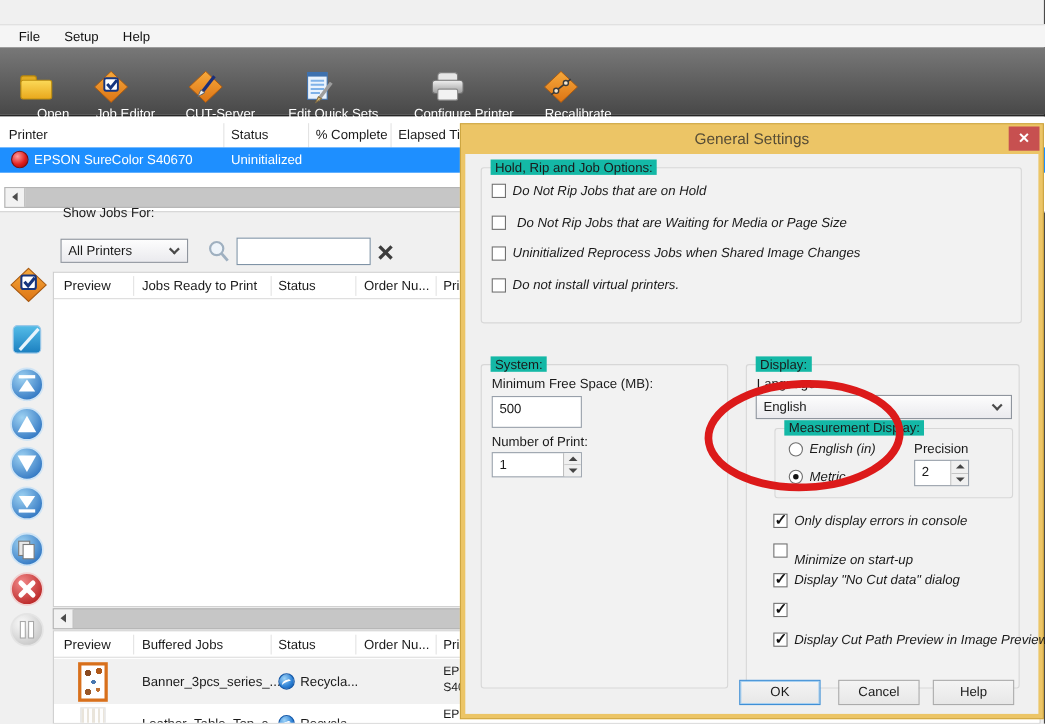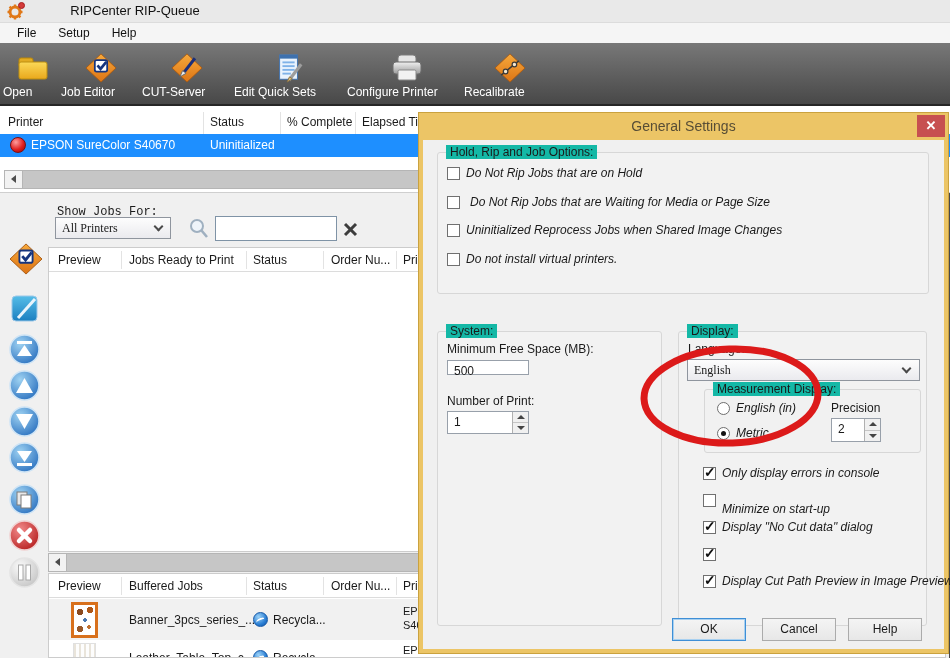--- a/index.html
+++ b/index.html
@@ -7,39 +7,39 @@
     font-family:"Liberation Sans", sans-serif; color:#1a1a1a; }
   .abs { position:absolute; }
   #window { position:relative; width:950px; height:658px; background:#f0f0f0; border-right:1px solid #4a4a4a; }
 
   
   #titlebar { left:0; top:0; width:950px; height:22px; background:#e9e9e9; }
   #app-title { left:540; top:3px; width:270px; text-align:center; font-size:13px; color:#111; }
   #menubar { left:0; top:22px; width:950px; height:21px; background:#f5f5f5; border-top:1px solid #dcdcdc; display:flex; align-items:center; padding-left:8px; gap:4px; position:absolute; }
   .menu-item { font-size:12px; padding:2px 9px; color:#111; }
   #toolbar { left:0; top:43px; width:950px; height:63px; background:linear-gradient(#787878,#484848); border-bottom:2px solid #262626; }
-  .tb-item { position:absolute; top:10px; text-align:left; color:#fff; font-size:12px; }
+  .tb-item { position:absolute; top:21px; text-align:right; color:#fff; font-size:12px; }
   .tb-item svg { display:block; margin:0 auto 2px auto; }
 
   
   #printer-panel { left:0; top:106px; width:950px; height:87px; background:#fff; border-bottom:1px solid #cfcfcf; }
   .ph-label { position:absolute; top:9px; font-size:12px; color:#1a1a1a; white-space:nowrap; }
   .ph-sep { position:absolute; top:6px; width:1px; height:22px; background:#e3e3e3; }
   #printer-row { position:absolute; left:0; top:28px; width:950px; height:23px; background:#1e8fff; color:#fff; font-size:12px; }
   .red-ball { position:absolute; left:10px; top:3px; width:16px; height:16px; border-radius:50%;
     background:radial-gradient(circle at 35% 30%, #ff9d9d, #e02020 55%, #8f0505); border:1px solid #7c1010; }
   .hscroll { position:absolute; height:19px; background:#c6c6c6; border:1px solid #b5b5b5; }
   .hscroll .larrow { position:absolute; left:0; top:0; width:18px; height:17px; background:#f2f2f2; border-right:1px solid #b5b5b5; }
   .hscroll .larrow::after { content:""; position:absolute; left:6px; top:4px; width:0; height:0;
     border-top:4px solid transparent; border-bottom:4px solid transparent; border-right:5px solid #4c4c4c; }
 
   
-  #showjobs-label { left:57px; top:205px; font-size:12px;font-family:Liberation Mono, monospace; }
+  #showjobs-label { left:57px; top:186px; font-size:12px; }
   .combo { position:absolute; background:linear-gradient(#fdfdfd,#eaeaee); border:1px solid #8f959e; font-size:12px; }
-  .combo .val { position:absolute; left:6px; top:3px; white-space:nowrap;font-family:Liberation Serif, serif; }
+  .combo .val { position:absolute; left:6px; top:3px; white-space:nowrap; }
   .chev { position:absolute; width:7px; height:7px; border-right:2px solid #4a4a4a; border-bottom:2px solid #4a4a4a; transform:rotate(45deg); }
   .txtinput { position:absolute; background:#fff; border:1px solid #7f93a6; }
 
   
   .jobtable { position:absolute; left:48px; width:898px; background:#fff; border:1px solid #cccccc; overflow:hidden; }
   .jt-head { position:absolute; left:0; top:0; right:0; height:24px; background:#fff; border-bottom:1px solid #dcdcdc; }
   .jt-col { position:absolute; top:5px; font-size:12px; white-space:nowrap; }
   .jt-sep { position:absolute; top:3px; width:1px; height:18px; background:#e3e3e3; }
   .jt-row { position:absolute; left:0; right:0; height:41px; font-size:12px; }
   .globe { position:absolute; width:15px; height:15px; border-radius:50%;
@@ -82,37 +82,20 @@
   .thumb2 { position:absolute; width:23px; height:36px; background:#fdfdfd; border:1px solid #e0e0e0;
     background-image:repeating-linear-gradient(90deg,#e9e4da 0 2px,#fdfdfd 2px 5px); }
 
   #ellipse-annot { pointer-events:none; }
 </style>
 </head>
 <body>
 
 <div id="window">
 
-  <div id="titlebar" class="abs">
-    <svg class="abs" style="left:6px;top:2px" width="20" height="18" viewBox="0 0 20 18">
-      <circle cx="9" cy="10" r="5" fill="none" stroke="#e07818" stroke-width="3"></circle>
-      <g stroke="#e07818" stroke-width="2.4">
-        <line x1="9" y1="2.5" x2="9" y2="5"></line>
-          <line x1="9" y1="15" x2="9" y2="17.5"></line>
-        <line x1="1.5" y1="10" x2="4" y2="10"></line>
-          <line x1="14" y1="10" x2="16.5" y2="10"></line>
-        <line x1="3.6" y1="4.6" x2="5.6" y2="6.6"></line>
-          <line x1="12.4" y1="13.4" x2="14.4" y2="15.4"></line>
-        <line x1="3.6" y1="15.4" x2="5.6" y2="13.4"></line>
-          <line x1="12.4" y1="6.6" x2="14.4" y2="4.6"></line>
-      </g>
-      <circle cx="15.5" cy="3.5" r="3" fill="#d43a3a" stroke="#a82020"></circle>
-    </svg>
-    <div id="app-title" class="abs">RIPCenter RIP-Queue</div>
-  </div>
 
   <div id="menubar">
     <span class="menu-item">File</span>
     <span class="menu-item">Setup</span>
     <span class="menu-item">Help</span>
   </div>
 
   <div id="toolbar" class="abs">
     <div class="tb-item" style="left:3px;width:60px">
       <svg width="34" height="30" viewBox="0 0 34 30">
@@ -354,21 +337,21 @@
         <span class="cb-label" style="left:32px;top:42px">Do Not Rip Jobs that are Waiting for Media or Page Size</span>
         <div class="cb" style="left:9px;top:71px"></div>
         <span class="cb-label" style="left:28px;top:70px">Uninitialized Reprocess Jobs when Shared Image Changes</span>
         <div class="cb" style="left:9px;top:100px"></div>
         <span class="cb-label" style="left:28px;top:99px">Do not install virtual printers.</span>
       </div>
 
       <div class="group" style="left:14px;top:191px;width:225px;height:295px">
         <span class="group-label">System:</span>
         <span class="field-label" style="left:9px;top:10px">Minimum Free Space (MB):</span>
-        <div class="spinbox" style="left:9px;top:28px;width:82px;height:15px">
+        <div class="spinbox" style="left:9px;top:28px;width:82px;height:29px">
           <span class="sval">500</span>
         </div>
         <span class="field-label" style="left:9px;top:62px">Number of Print:</span>
         <div class="spinbox" style="left:9px;top:79px;width:82px;height:23px">
           <span class="sval">1</span>
           <div class="spin-btns">
             <div>
                 <span class="tri-up"></span>
               </div>
             <div>

